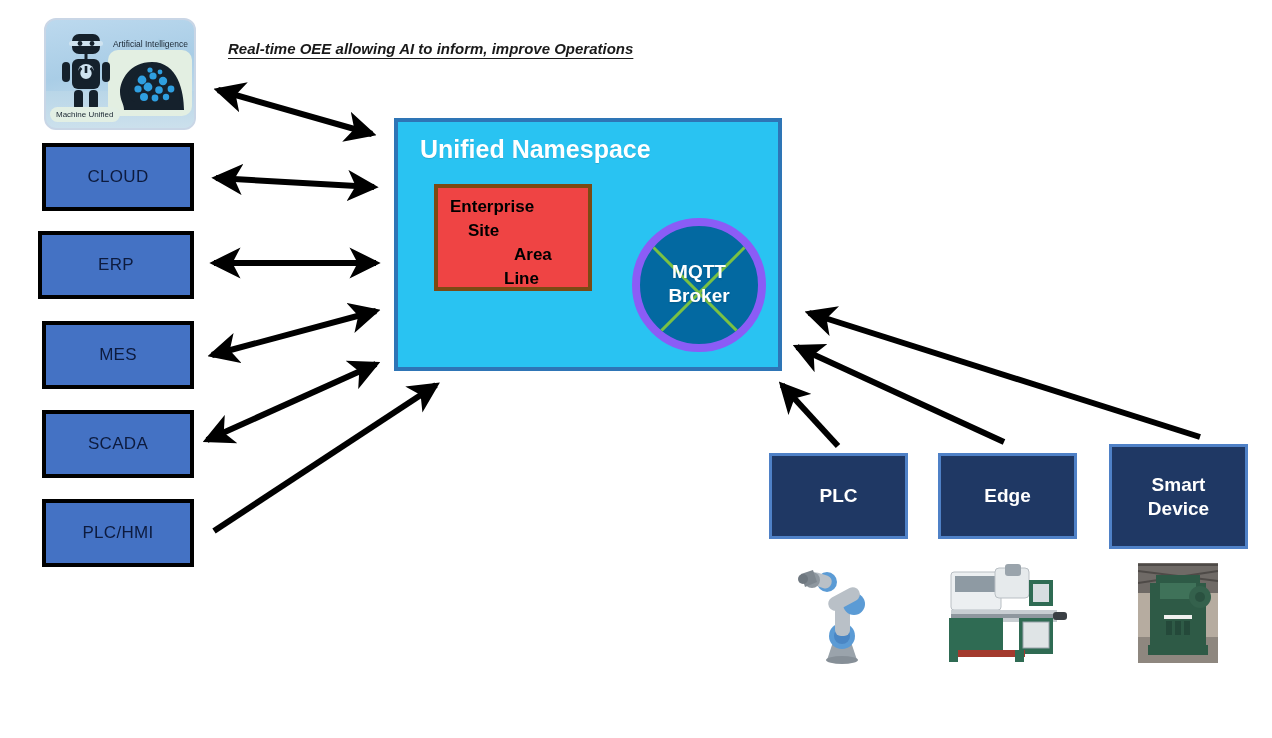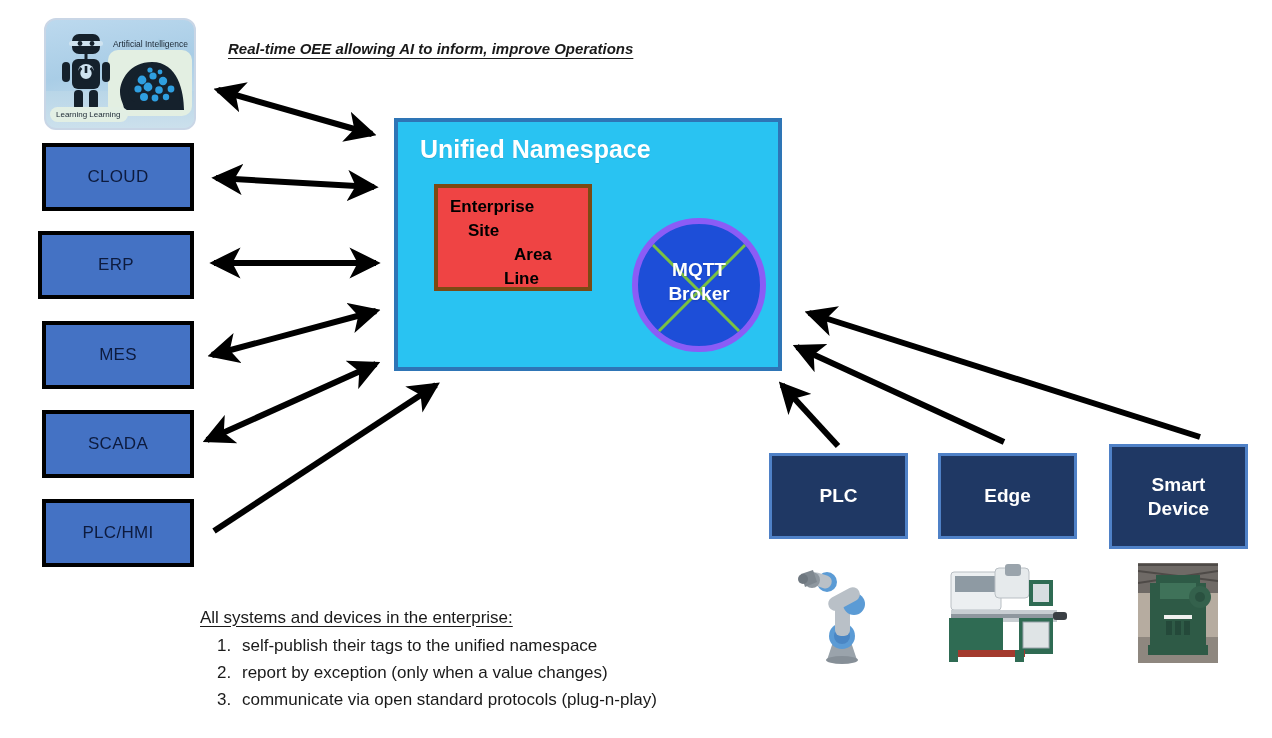--- a/index.html
+++ b/index.html
@@ -106,22 +106,22 @@
   }
   .isa-1 { padding-left: 12px; }
   .isa-2 { padding-left: 30px; }
   .isa-3 { padding-left: 76px; }
   .isa-4 { padding-left: 66px; }
 
   #mqtt {
     position: absolute; left: 234px; top: 96px;
     width: 134px; height: 134px;
     border-radius: 50%;
-    background: #1d4ed8;
-    border: 6px solid #8b5cf6;
+    background: #0369a1;
+    border: 8px solid #8b5cf6;
     box-sizing: border-box;
     overflow: hidden;
   }
   #mqtt .slash {
     position: absolute; left: 50%; top: -8px;
     width: 3px; height: 150px;
     background: #7ac143;
     transform-origin: 50% 50%;
   }
   #mqtt .slash.a { transform: translateX(-50%) rotate(45deg); }
@@ -243,21 +243,21 @@
         <circle cx="45" cy="34" r="3.8"></circle>
           <circle cx="30" cy="41" r="4"></circle>
         <circle cx="41" cy="42" r="3.4"></circle>
           <circle cx="52" cy="41" r="3.2"></circle>
         <circle cx="36" cy="14" r="2.6"></circle>
           <circle cx="46" cy="16" r="2.4"></circle>
       </g>
     </svg>
 
     <div class="ai-label-ai">Artificial Intelligence</div>
-    <div class="ml-pill">Learning Learning</div>
+    <div class="ml-pill">Machine Unified</div>
   </div>
 
   <div id="headline">Real-time OEE allowing AI to inform, improve Operations</div>
 
   <div class="sysbox" style="left:42px; top:143px; width:152px; height:68px;">
     <span>CLOUD</span>
   </div>
   <div class="sysbox" style="left:38px; top:231px; width:156px; height:68px;">
     <span>ERP</span>
   </div>
@@ -362,22 +362,14 @@
     <circle cx="62" cy="34" r="11" fill="#34614c"></circle>
     <circle cx="62" cy="34" r="5" fill="#2a5140"></circle>
     <rect x="26" y="52" width="28" height="4" fill="#f0f0ee"></rect>
     <g fill="#24493a">
       <rect x="28" y="58" width="6" height="14"></rect>
       <rect x="37" y="58" width="6" height="14"></rect>
       <rect x="46" y="58" width="6" height="14"></rect>
     </g>
   </svg>
 
-  <div id="notes">
-    <div id="notes-title">All systems and devices in the enterprise:</div>
-    <ol>
-      <li>self-publish their tags to the unified namespace</li>
-      <li>report by exception (only when a value changes)</li>
-      <li>communicate via open standard protocols (plug-n-play)</li>
-    </ol>
-  </div>
 
 </div>
 
 </body></html>

